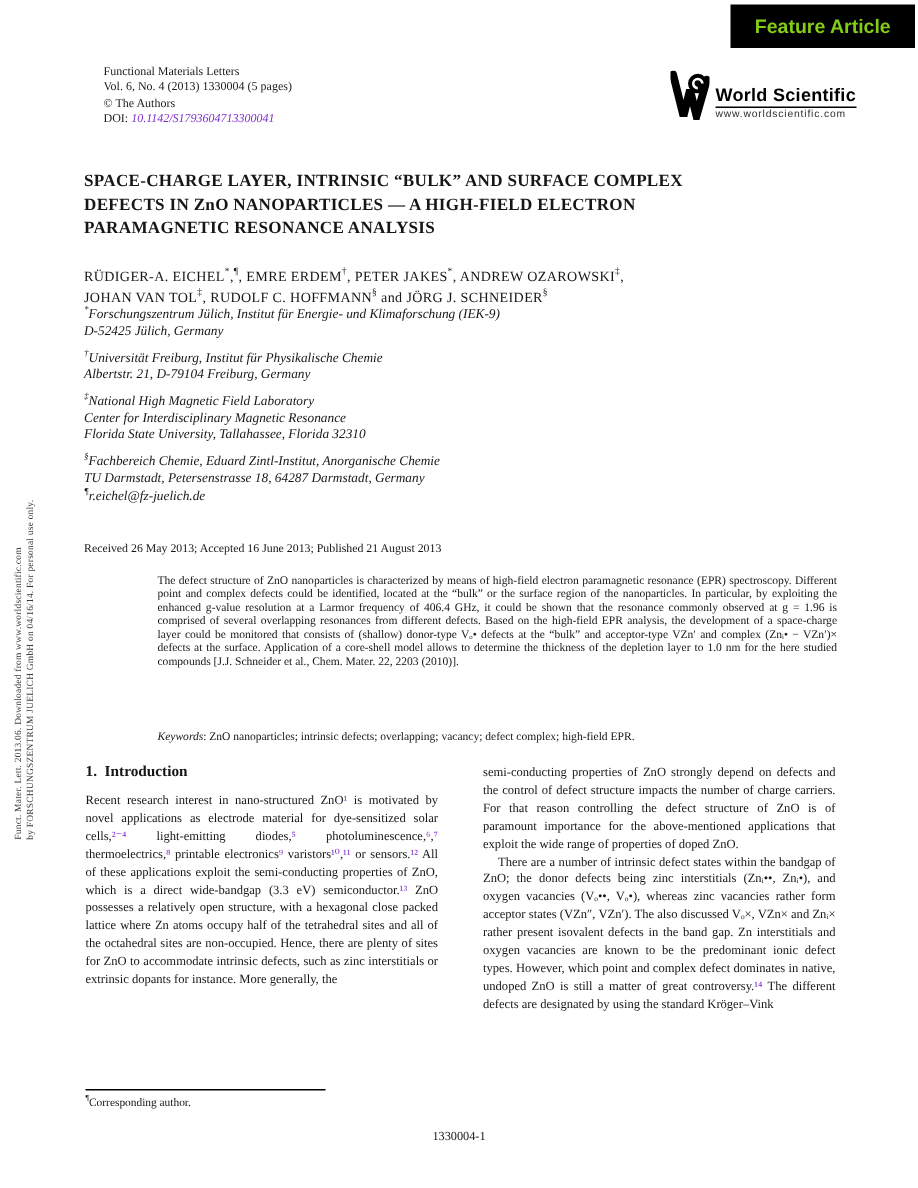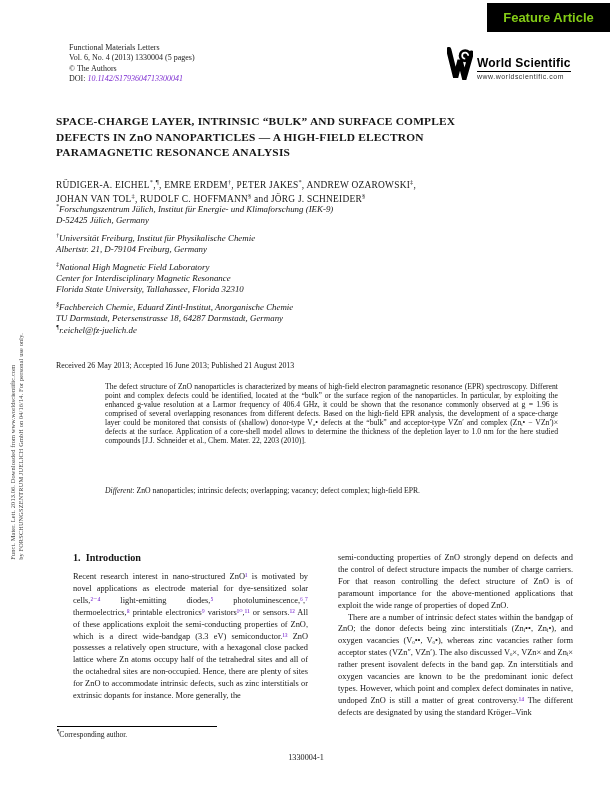--- a/index.html
+++ b/index.html
@@ -38,21 +38,21 @@
   .title { top: 114px; font-size: 11.4px; font-weight: bold; line-height: 15.5px; letter-spacing: 0.2px; white-space: pre-line; }
   .authors { top: 179px; font-size: 9.4px; line-height: 13.5px; letter-spacing: 0.25px; white-space: pre-line; }
   .affils { top: 204px; }
   .affil { font-style: italic; font-size: 8.9px; line-height: 11.4px; white-space: pre-line; margin-bottom: 6px; }
   .history { top: 361px; font-size: 7.9px; }
 
   .abstract { position: absolute; left: 105px; width: 453px; top: 382px; font-size: 7.7px; line-height: 9px; text-align: justify; }
   .keywords { position: absolute; left: 105px; width: 453px; top: 486px; font-size: 7.7px; }
   .kw-label { font-style: italic; }
 
-  .columns { position: absolute; left: 57px; top: 552px; width: 500px; display: flex; gap: 30px; margin-left: 16px; }
+  .columns { position: absolute; left: 57px; top: 509px; width: 500px; display: flex; gap: 30px; }
   .col { width: 242px; }
   .sec-head { font-size: 10.2px; font-weight: bold; margin-bottom: 8px; white-space: pre-wrap; }
   .bodytext { font-size: 8.4px; line-height: 11.9px; text-align: justify; }
   .indent { text-indent: 10px; }
 
   .footnote { position: absolute; left: 57px; top: 726px; width: 242px; font-size: 7.6px; }
   .footnote-rule { width: 160px; border-top: 1px solid #000; margin-bottom: 2.5px; }
 
   .pagenum { position: absolute; left: 0; right: 0; top: 753px; text-align: center; font-size: 8.2px; }
 
@@ -107,21 +107,21 @@
 Florida State University, Tallahassee, Florida 32310</div>
     <div class="affil sup-syms"><sup>§</sup>Fachbereich Chemie, Eduard Zintl-Institut, Anorganische Chemie
 TU Darmstadt, Petersenstrasse 18, 64287 Darmstadt, Germany
 <sup>¶</sup>r.eichel@fz-juelich.de</div>
   </div>
 
   <div class="centerband history">Received 26 May 2013; Accepted 16 June 2013; Published 21 August 2013</div>
 
   <div class="abstract">The defect structure of ZnO nanoparticles is characterized by means of high-field electron paramagnetic resonance (EPR) spectroscopy. Different point and complex defects could be identified, located at the “bulk” or the surface region of the nanoparticles. In particular, by exploiting the enhanced g-value resolution at a Larmor frequency of 406.4 GHz, it could be shown that the resonance commonly observed at g = 1.96 is comprised of several overlapping resonances from different defects. Based on the high-field EPR analysis, the development of a space-charge layer could be monitored that consists of (shallow) donor-type Vₒ• defects at the “bulk” and acceptor-type VZn′ and complex (Znᵢ• − VZn′)× defects at the surface. Application of a core-shell model allows to determine the thickness of the depletion layer to 1.0 nm for the here studied compounds [J.J. Schneider et al., Chem. Mater. 22, 2203 (2010)].</div>
 
-  <div class="keywords"><span class="kw-label">Different</span><span>: ZnO nanoparticles; intrinsic defects; overlapping; vacancy; defect complex; high-field EPR.</span></div>
+  <div class="keywords"><span class="kw-label">Keywords</span><span>: ZnO nanoparticles; intrinsic defects; overlapping; vacancy; defect complex; high-field EPR.</span></div>
 
   <div class="columns">
     <div class="col">
       <div class="sec-head">1.  Introduction</div>
       <div class="bodytext purple-refs">Recent research interest in nano-structured ZnO<span class="refc">¹</span> is motivated by novel applications as electrode material for dye-sensitized solar cells,<span class="refc">²⁻⁴</span> light-emitting diodes,<span class="refc">⁵</span> photoluminescence,<span class="refc">⁶</span>,<span class="refc">⁷</span> thermoelectrics,<span class="refc">⁸</span> printable electronics<span class="refc">⁹</span> varistors<span class="refc">¹⁰</span>,<span class="refc">¹¹</span> or sensors.<span class="refc">¹²</span> All of these applications exploit the semi-conducting properties of ZnO, which is a direct wide-bandgap (3.3 eV) semiconductor.<span class="refc">¹³</span> ZnO possesses a relatively open structure, with a hexagonal close packed lattice where Zn atoms occupy half of the tetrahedral sites and all of the octahedral sites are non-occupied. Hence, there are plenty of sites for ZnO to accommodate intrinsic defects, such as zinc interstitials or extrinsic dopants for instance. More generally, the</div>
     </div>
     <div class="col">
       <div class="bodytext">semi-conducting properties of ZnO strongly depend on defects and the control of defect structure impacts the number of charge carriers. For that reason controlling the defect structure of ZnO is of paramount importance for the above-mentioned applications that exploit the wide range of properties of doped ZnO.</div>
       <div class="bodytext indent purple-refs">There are a number of intrinsic defect states within the bandgap of ZnO; the donor defects being zinc interstitials (Znᵢ••, Znᵢ•), and oxygen vacancies (Vₒ••, Vₒ•), whereas zinc vacancies rather form acceptor states (VZn″, VZn′). The also discussed Vₒ×, VZn× and Znᵢ× rather present isovalent defects in the band gap. Zn interstitials and oxygen vacancies are known to be the predominant ionic defect types. However, which point and complex defect dominates in native, undoped ZnO is still a matter of great controversy.<span class="refc">¹⁴</span> The different defects are designated by using the standard Kröger–Vink</div>
     </div>

